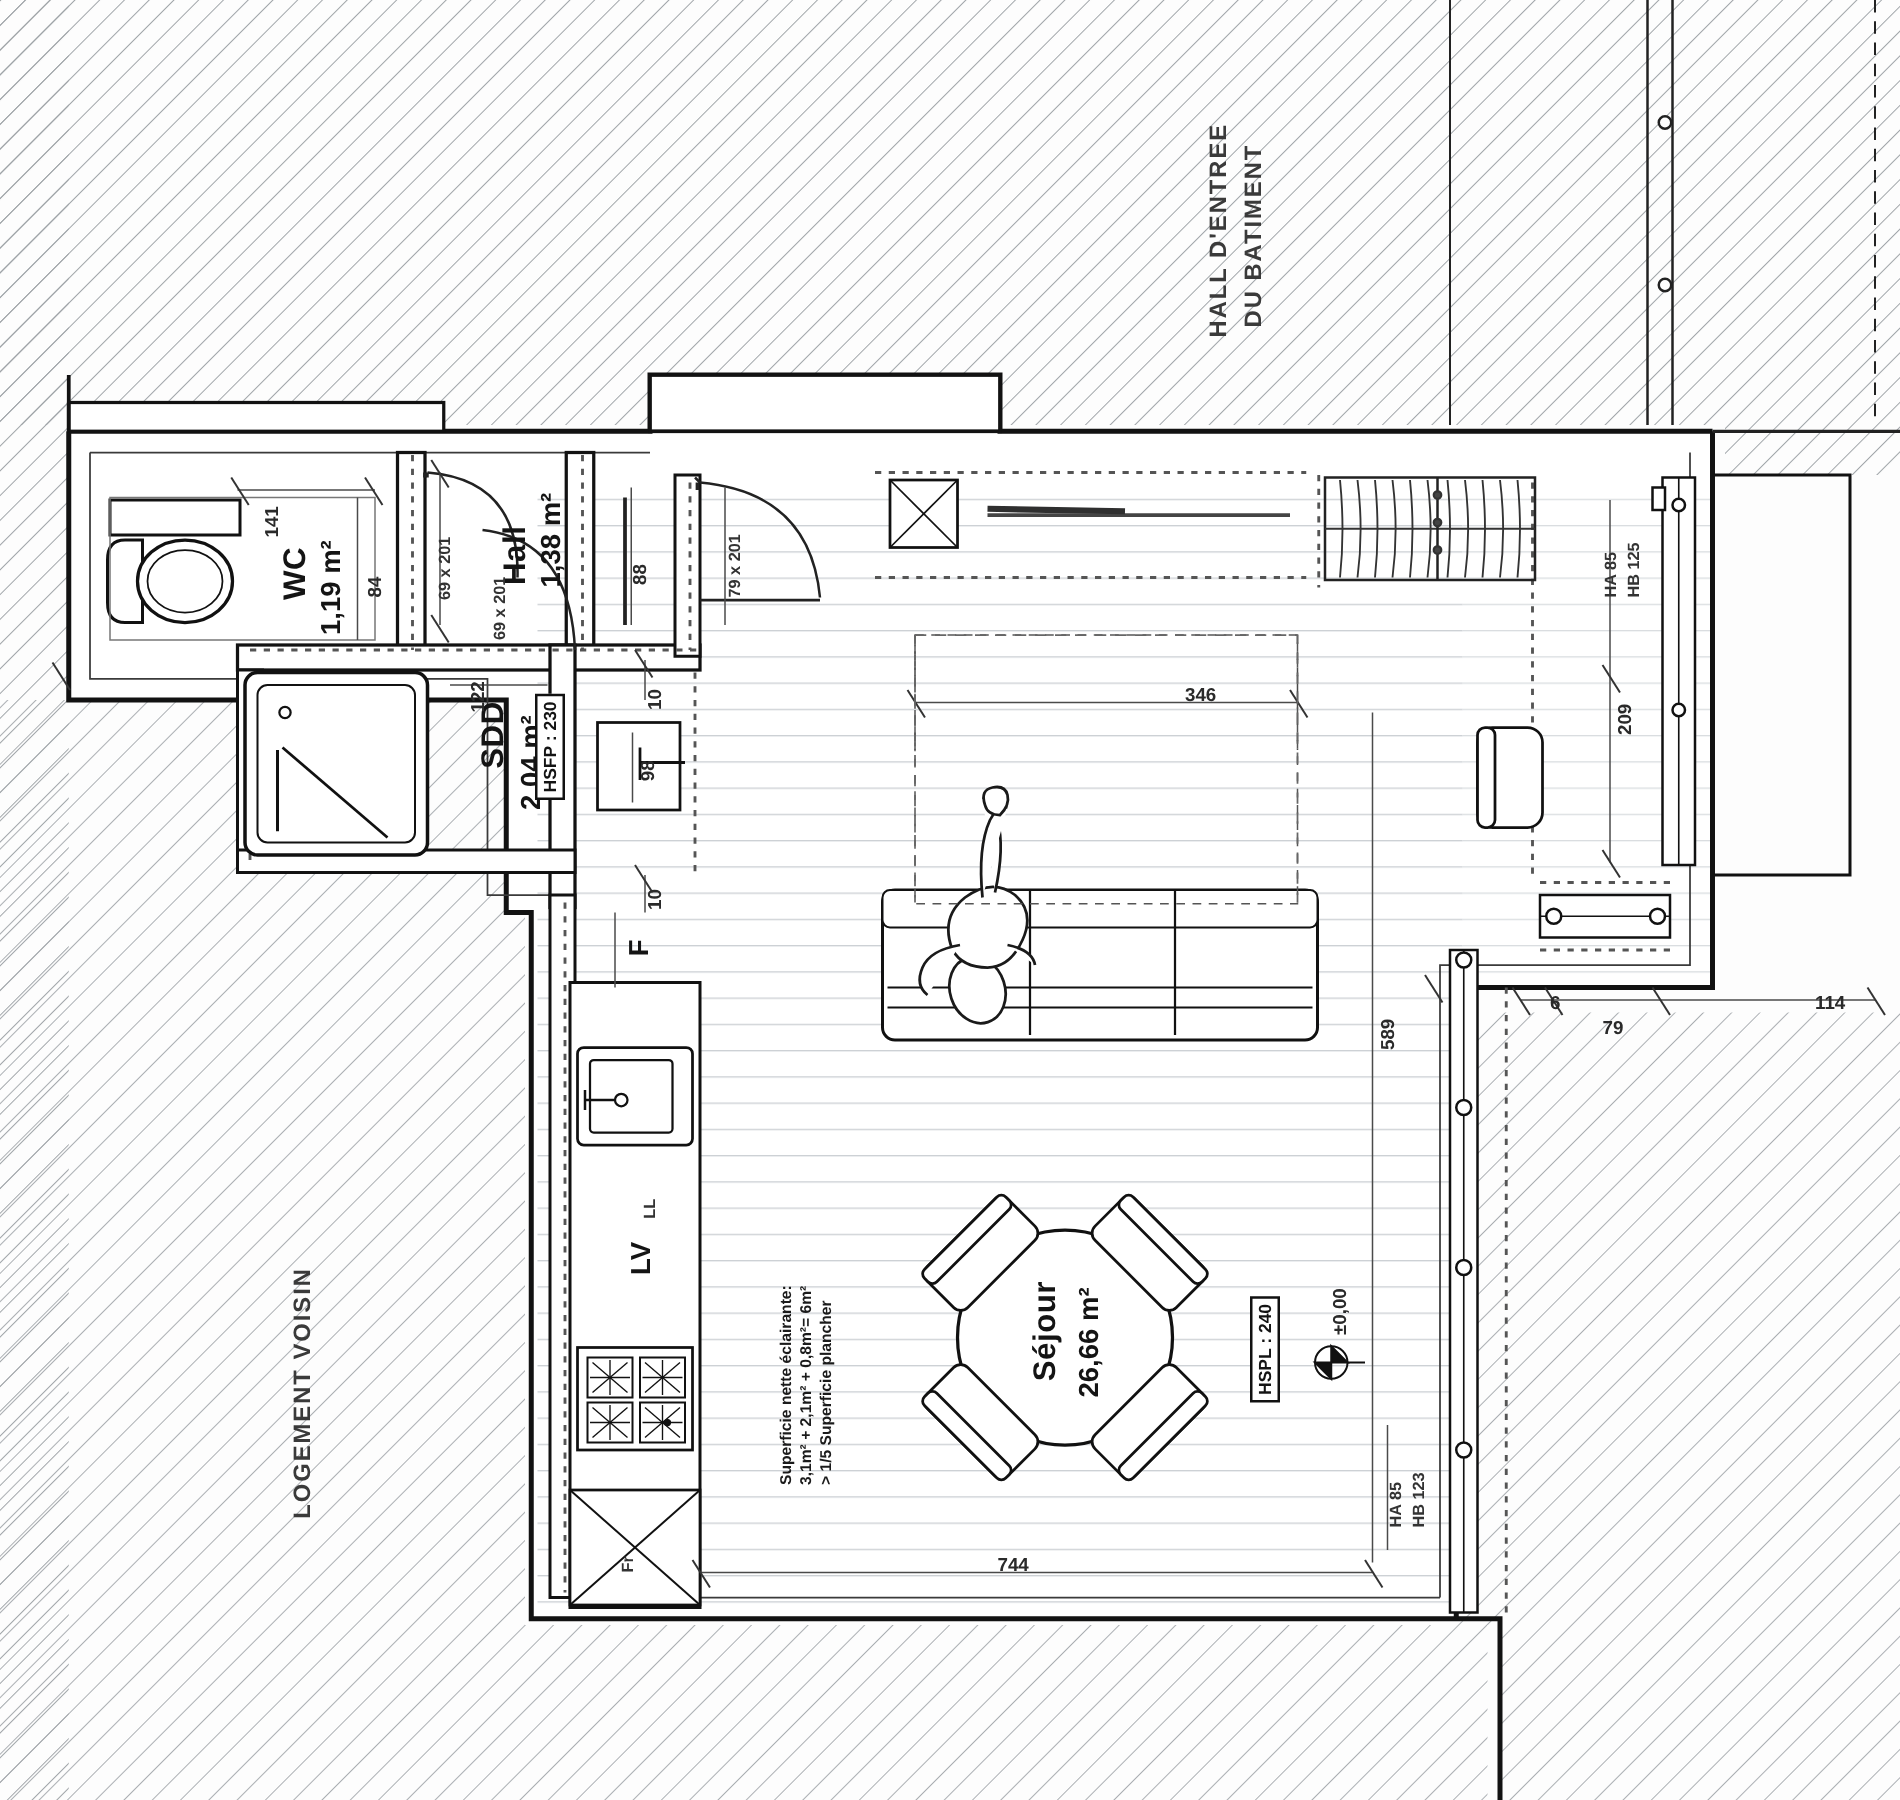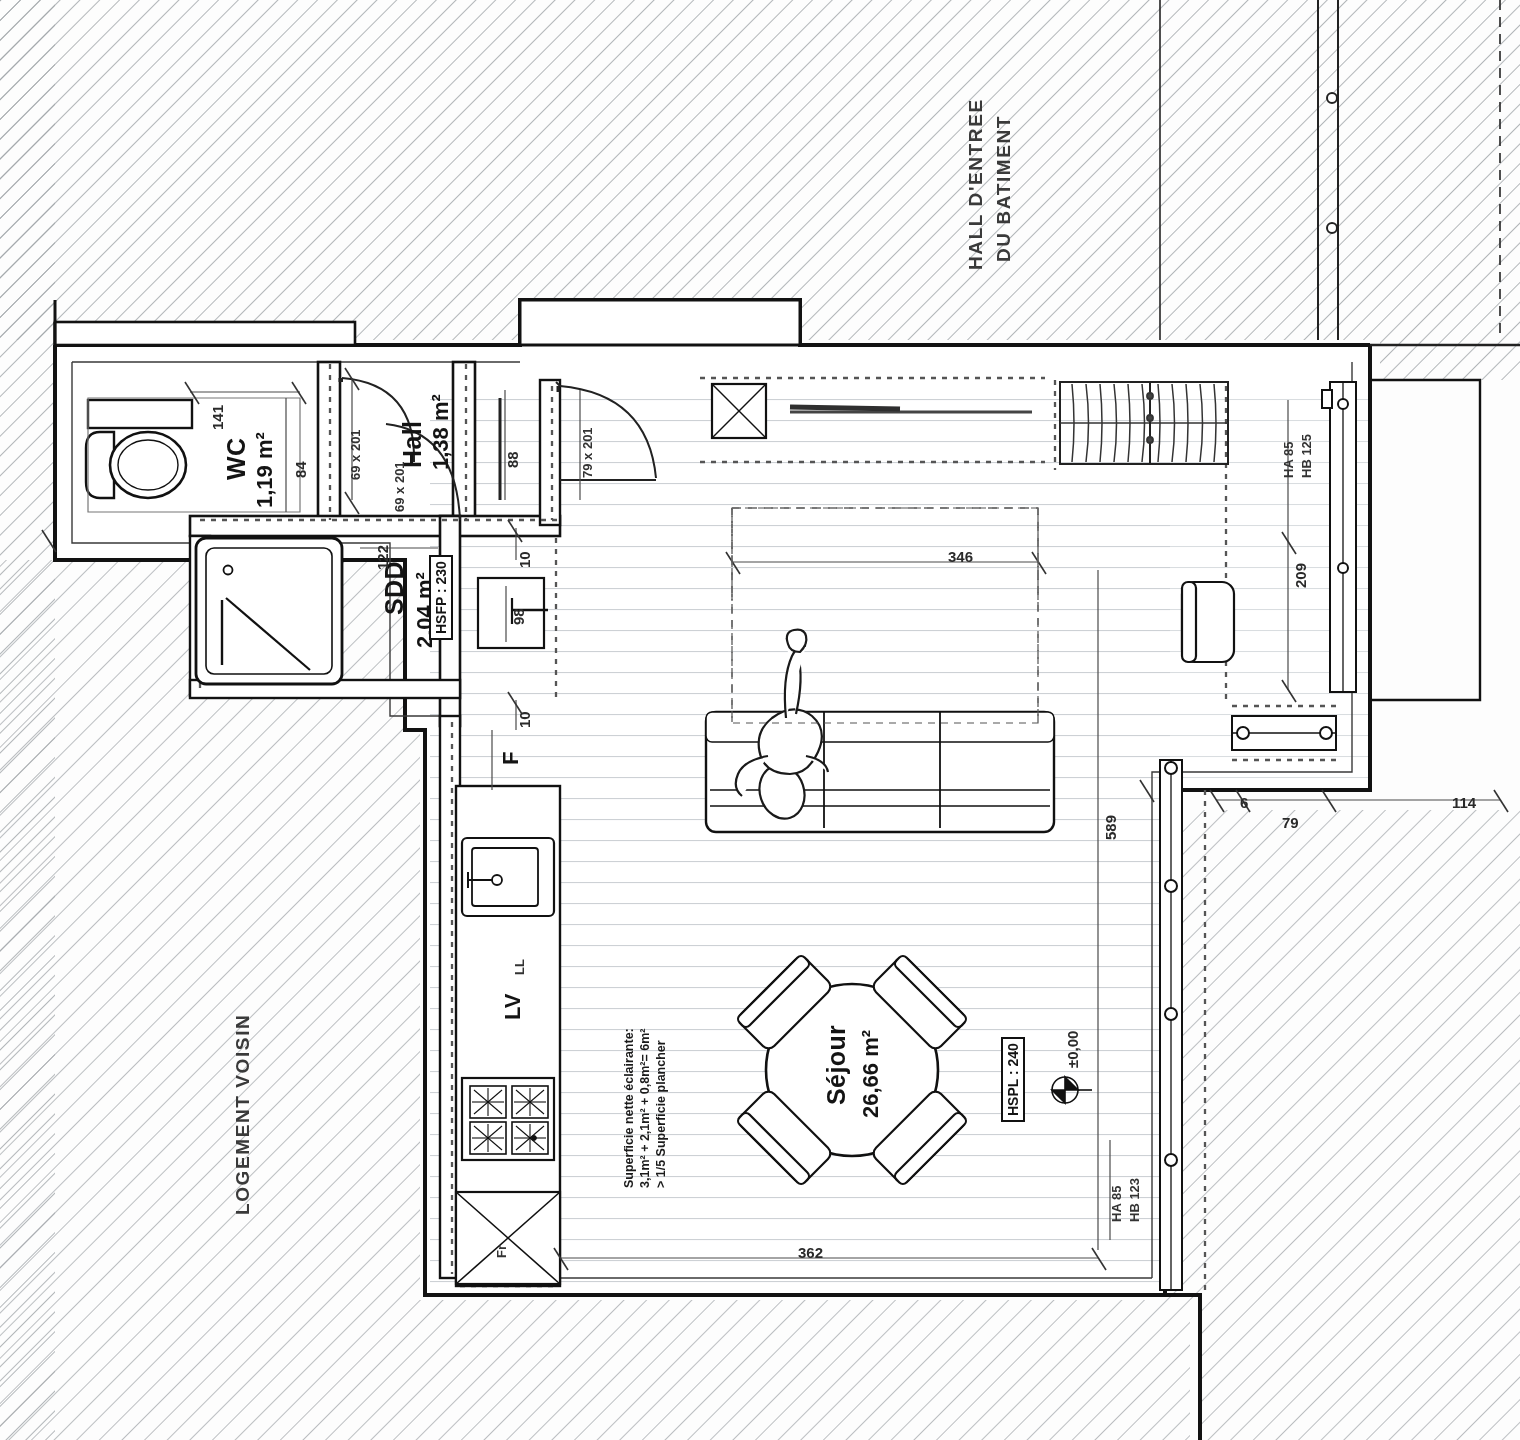--- a/index.html
+++ b/index.html
@@ -394,21 +394,21 @@
 <div class="lbl dimsm rot90" style="left:348px; top:480px;">69 x 201</div>
 <div class="lbl dimsm rot90" style="left:392px; top:512px;">69 x 201</div>
 <div class="lbl dim rot90" style="left:504px; top:468px;">88</div>
 <div class="lbl dimsm rot90" style="left:580px; top:478px;">79 x 201</div>
 <div class="lbl dim rot90" style="left:374px; top:570px;">122</div>
 <div class="lbl dim rot90" style="left:510px; top:625px;">98</div>
 <div class="lbl dim rot90" style="left:516px; top:568px;">10</div>
 <div class="lbl dim rot90" style="left:516px; top:728px;">10</div>
 <div class="lbl dim" style="left:948px; top:548px;">346</div>
 <div class="lbl dim rot90" style="left:1102px; top:840px;">589</div>
-<div class="lbl dim" style="left:798px; top:1244px;">362</div>
+<div class="lbl dim" style="left:798px; top:1244px;">744</div>
 <div class="lbl dim rot90" style="left:1292px; top:588px;">209</div>
 <div class="lbl dim" style="left:1240px; top:794px;">6</div>
 <div class="lbl dim" style="left:1282px; top:794px;margin-top:20px;">79</div>
 <div class="lbl dim" style="left:1452px; top:794px;">114</div>
 
 <div class="lbl dimsm rot90" style="left:1281px; top:478px;">HA 85</div>
 <div class="lbl dimsm rot90" style="left:1299px; top:478px;">HB 125</div>
 <div class="lbl dimsm rot90" style="left:1109px; top:1222px;">HA 85</div>
 <div class="lbl dimsm rot90" style="left:1127px; top:1222px;">HB 123</div>
 

